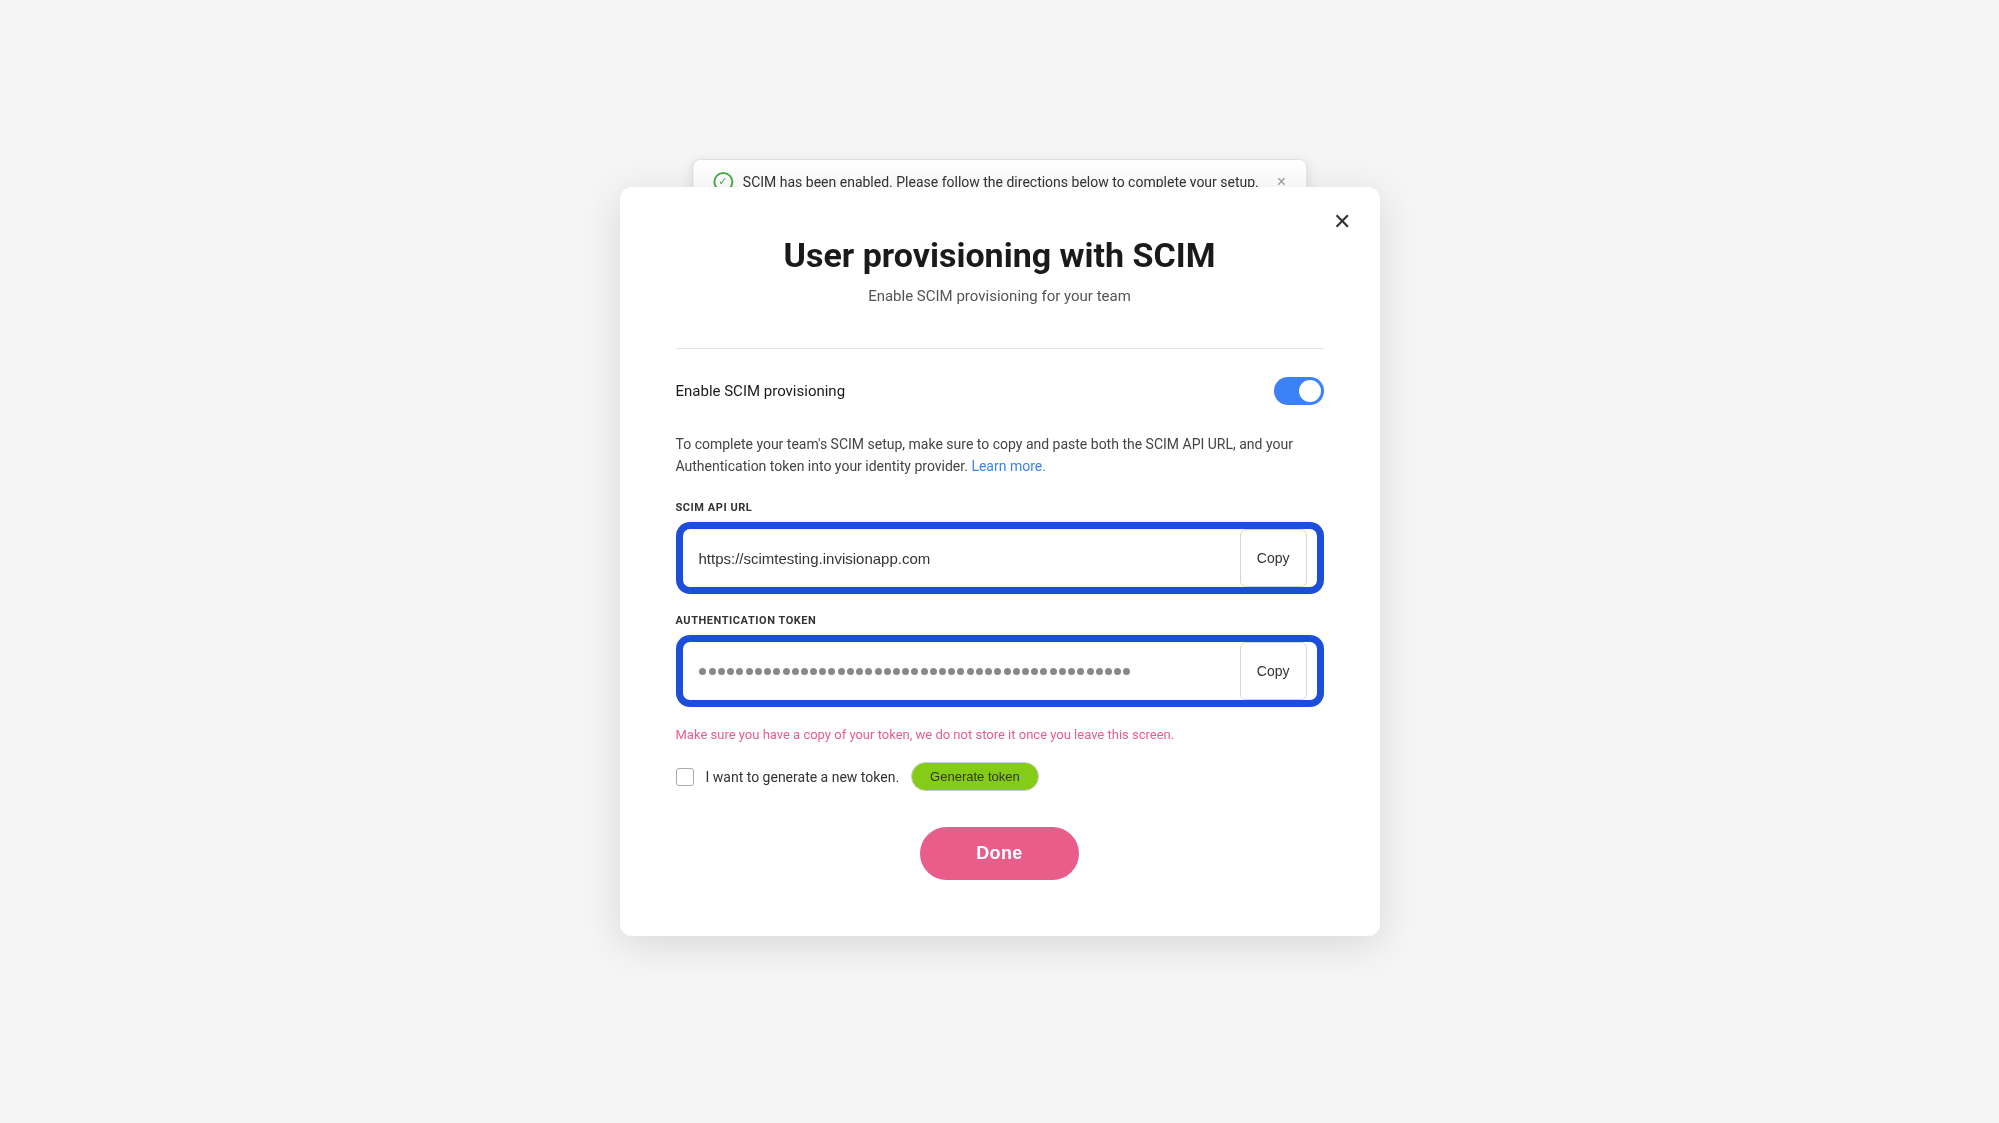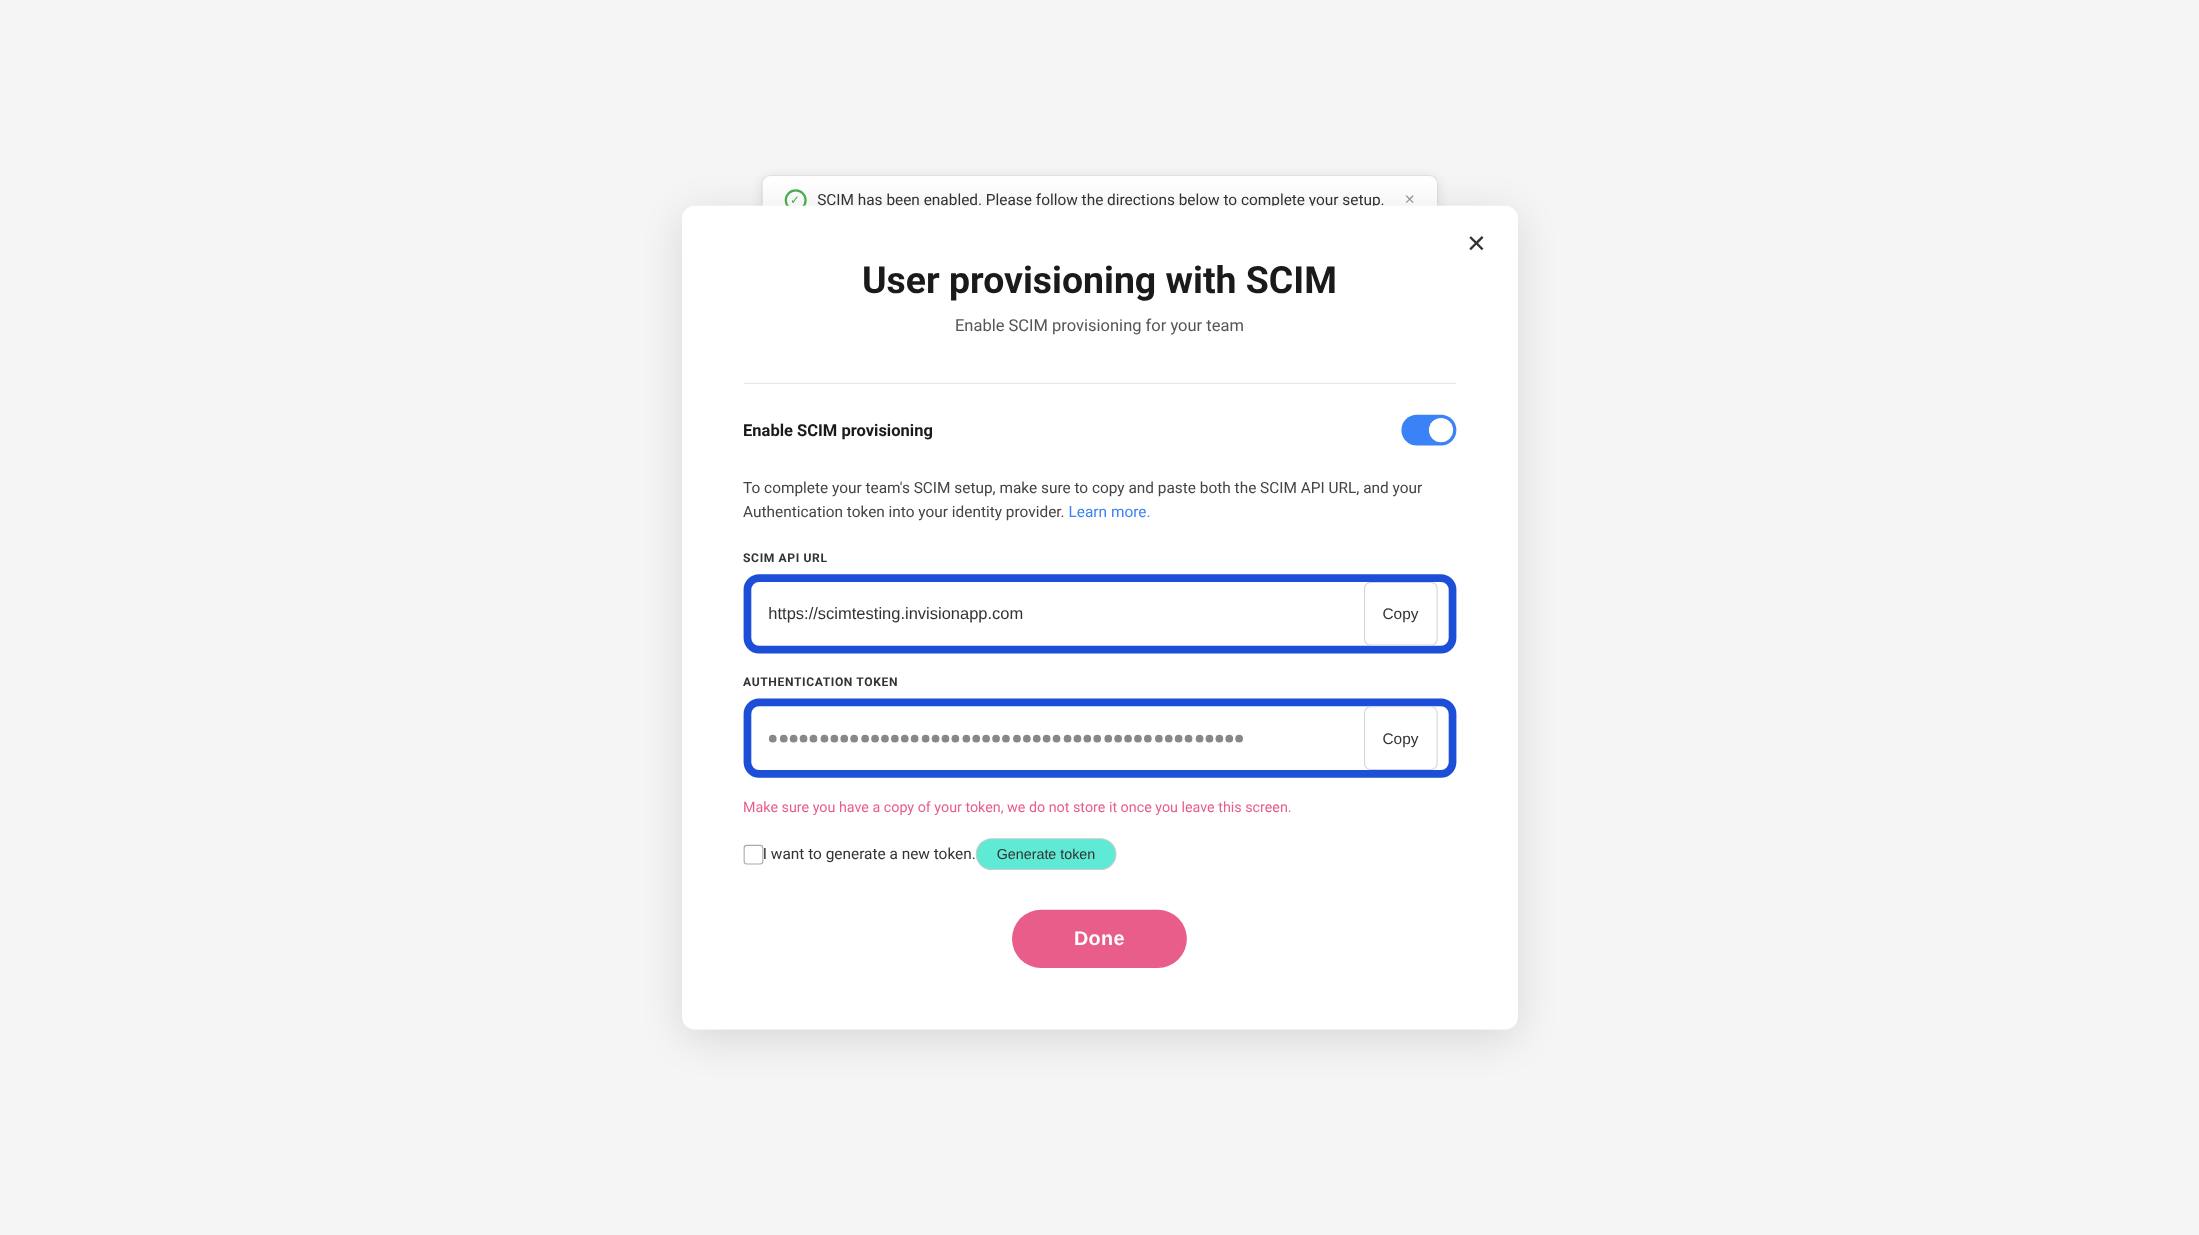--- a/index.html
+++ b/index.html
@@ -103,21 +103,21 @@
     
     .toggle-row {
       display: flex;
       align-items: center;
       justify-content: space-between;
       margin-bottom: 28px;
     }
 
     .toggle-label {
       font-size: 15px;
-      font-weight: 700;
+      font-weight: 400;
       color: #1a1a1a;
     }
 
     .toggle {
       position: relative;
       width: 50px;
       height: 28px;
       cursor: pointer;
     }
 
@@ -246,40 +246,41 @@
       font-size: 13px;
       color: #e85d8a;
       margin-top: 8px;
       margin-bottom: 20px;
     }
 
     
     .new-token-row {
       display: flex;
       align-items: center;
+      gap: 12px;
       margin-bottom: 36px;
     }
 
     .checkbox-custom {
       width: 18px;
       height: 18px;
       border: 1.5px solid #aaa;
       border-radius: 3px;
       background: #fff;
       cursor: pointer;
       flex-shrink: 0;
     }
 
     .new-token-label {
       font-size: 14px;
       color: #333;
     }
 
     .generate-btn {
-      background: #5eead4;
+      background: #84cc16;
       border: 1.5px solid #ccc;
       border-radius: 20px;
       padding: 6px 18px;
       font-size: 13px;
       color: #333;
       cursor: pointer;
     }
 
     
     .done-section {

